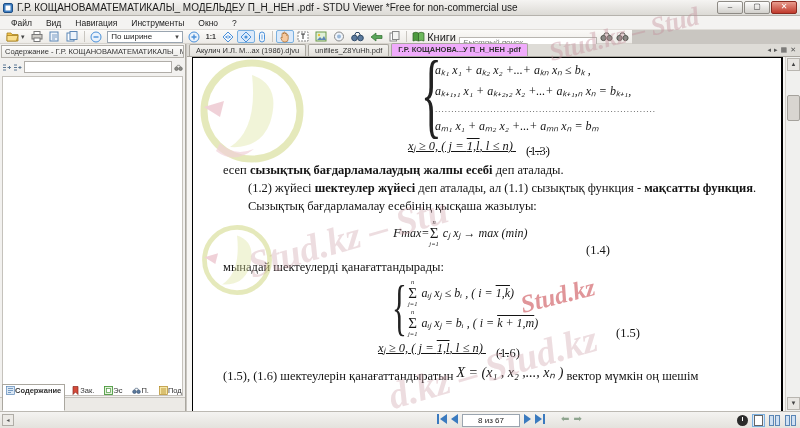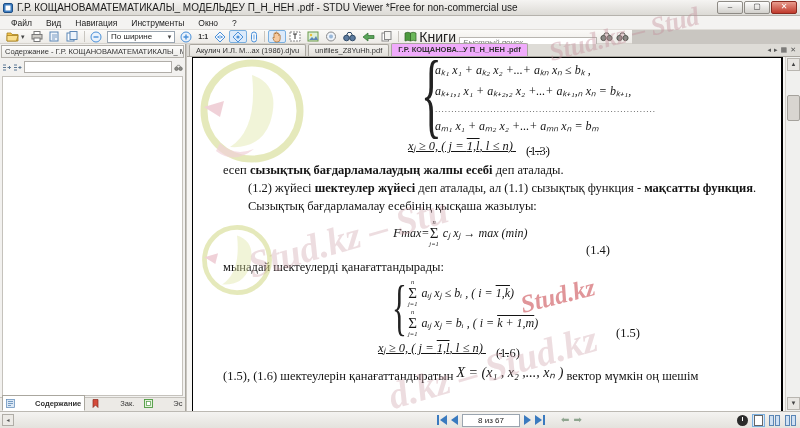--- a/index.html
+++ b/index.html
@@ -24,35 +24,35 @@
   .toolbar { position:absolute; top:30px; left:0; width:632px; height:14px;
     background:linear-gradient(#fbfaf8,#edebe7); border-bottom:1px solid #d6d3cd;
     display:flex; align-items:center; padding:0 3px; }
   .tbtn { height:13px; display:flex; align-items:center; padding:0 2px; border:1px solid transparent; border-radius:2px; }
   .tbtn.sel { border-color:#7ab0e0; background:#dceafa; }
   .tsep { width:1px; height:11px; background:#c9c6c0; margin:0 3px; }
   .caret { font-size:7px; color:#444; margin-left:1px; }
   .combo { width:118px; height:12px; background:#fff; border:1px solid #9aa5b0; display:flex; align-items:center;
     font-size:8px; padding:0 3px; justify-content:space-between; margin:0 2px; }
   .one2one { font-size:7px; font-weight:bold; color:#333; letter-spacing:0; }
-  .books-label { font-size:14px; margin-left:2px; }
+  .books-label { font-size:11px; margin-left:2px; }
   .quicksearch { margin-left:auto; display:flex; align-items:center; gap:3px; }
   .quicksearch input { width:138px; height:12px; border:1px solid #b8b5b0; font-size:8px; padding:0 3px;
     font-style:italic; color:#8a8a8a; font-family:"Liberation Sans",sans-serif;margin-top:12px; }
 
   
   .sidebar { position:absolute; top:44px; left:0; width:186px; bottom:17px; background:#f2f1ef; border-right:1px solid #aaa79f; }
   .sb-header { height:13px; border:1px solid #b3b0aa; background:linear-gradient(#fdfdfc,#ecebe8); margin:1px;
     font-size:7.5px; line-height:11px; padding:0 3px; white-space:nowrap; overflow:hidden; color:#333; }
   .sb-tools { height:16px; display:flex; align-items:center; gap:2px; padding:0 2px; }
   .sb-input { flex:1; height:12px; border:1px solid #b0ada8; background:#fff; }
   .sb-tree { position:absolute; top:32px; left:2px; right:2px; bottom:15px; background:#fff; border:1px solid #c5c2bc; }
   .sb-tabs { position:absolute; bottom:0; left:0; right:0; height:14px; display:flex; align-items:flex-end;
     background:#eceae6; border-top:1px solid #c5c2bc; padding-left:2px; font-size:7.5px; }
-  .sb-tab { display:flex; align-items:center; gap:20px; padding:1px 3px; height:16px; border:1px solid transparent; color:#333; white-space:nowrap; }
+  .sb-tab { display:flex; gap:0; padding:1px 3px; height:27px; border:1px solid transparent; color:#333; white-space:nowrap; }
   .sb-tab.active { background:#fff; border:1px solid #aaa79f; border-bottom-color:#fff; font-weight:bold; }
   .sb-tabsep { width:1px; height:9px; background:#b5b2ac; margin:0 1px 2px 1px; }
   .mini { width:9px; height:9px; display:inline-block; flex:0 0 auto; }
 
   
   .doctabbar { position:absolute; top:44px; left:187px; right:0; height:13px; background:#dedcd7;
     border-bottom:1px solid #a9a69f; display:flex; align-items:flex-end; padding-left:2px; }
   .doctab { height:12px; padding:0 6px; font-size:7.5px; line-height:11px; background:linear-gradient(#f4f3f0,#e2e0db);
     border:1px solid #a9a69f; border-bottom:none; border-radius:2px 2px 0 0; margin-right:2px; color:#333; white-space:nowrap; }
   .doctab.active { background:#f0abfc; font-weight:bold; height:13px; }
@@ -98,21 +98,21 @@
   .sys15 { margin-left:185px; position:relative; }
   .sys15 .srow { height:30px; display:flex; align-items:center; white-space:nowrap; }
   .lab15 { position:absolute; left:208px; bottom:-3px; }
   .xline16 { margin-left:155px; }
 
   
   .statusbar { position:absolute; bottom:0; left:0; width:800px; height:17px; background:linear-gradient(#f4f3f1,#e4e2dd);
     border-top:1px solid #bcb9b3; display:flex; align-items:center; }
   .collapse-btn { width:12px; height:12px; margin-left:2px; border:1px solid #b0ada7; background:#eceae6;
     font-size:6px; text-align:center; line-height:10px; color:#555; }
-  .navcluster { position:absolute; left:437px; display:flex; align-items:center; gap:4px; }
+  .navcluster { position:absolute; left:437px; display:flex; align-items:flex-start; gap:4px; }
   .tri { width:0; height:0; border-style:solid; display:inline-block; }
   .tri.left { border-width:5px 7px 5px 0; border-color:transparent #3a7abf transparent transparent; }
   .tri.right { border-width:5px 0 5px 7px; border-color:transparent transparent transparent #3a7abf; }
   .bar { width:2px; height:10px; background:#3a7abf; display:inline-block; }
   .pair { display:inline-flex; align-items:center; gap:1px; }
   .pagebox { width:58px; height:13px; background:#fff; border:1px solid #9aa5b0; font-size:8px; text-align:center; line-height:12px; color:#222; }
   .histarrow { font-size:10px; color:#8fa58f; line-height:10px; }
   .viewicons { position:absolute; right:3px; display:flex; gap:3px; align-items:center; }
   .vicon { width:13px; height:13px; border:1px solid transparent; display:flex; align-items:center; justify-content:center; }
   .vicon.sel { border-color:#7ab0e0; background:#dceafa; }

